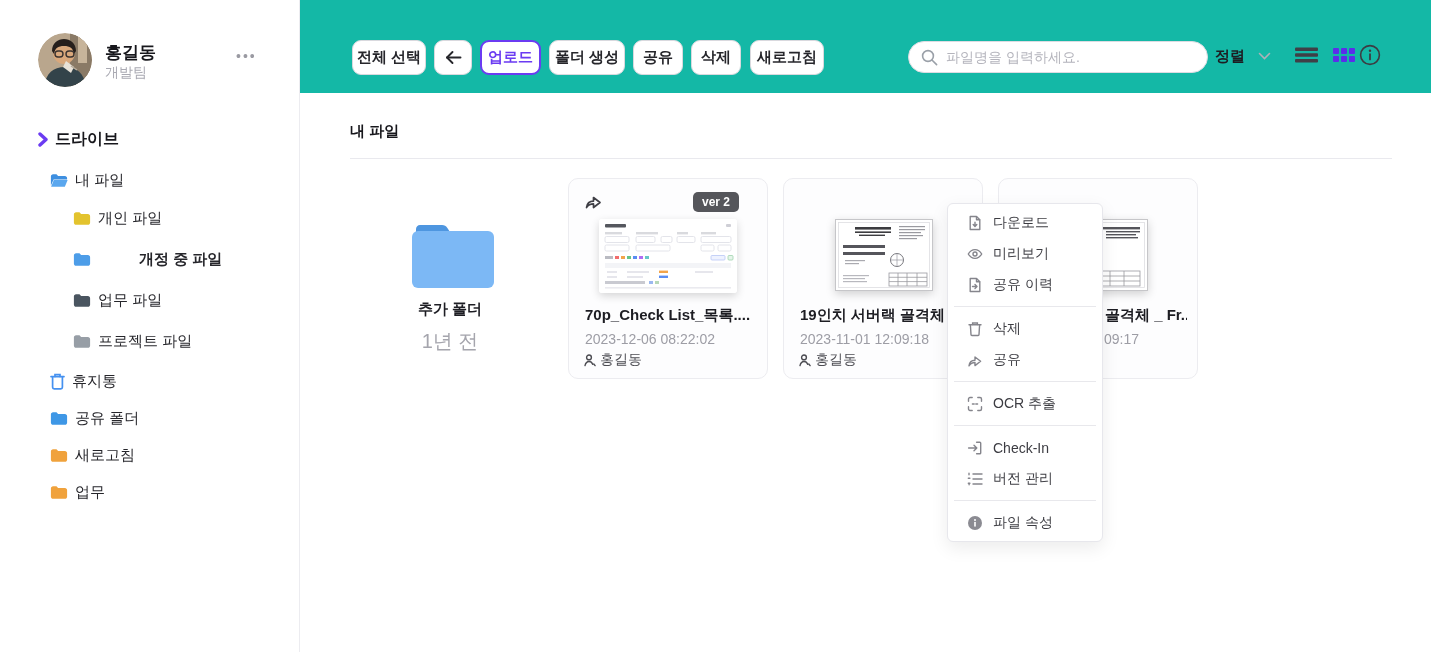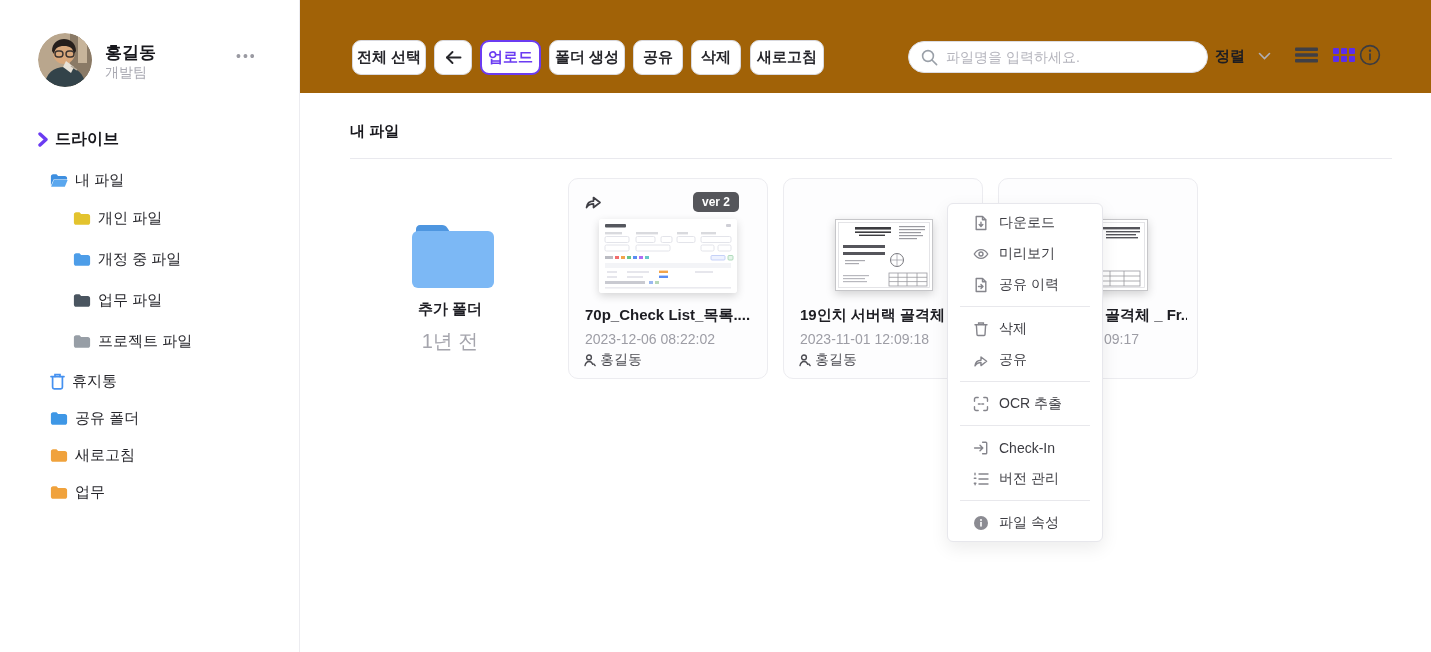--- a/index.html
+++ b/index.html
@@ -9,24 +9,24 @@
     background:#fff; font-family:"Liberation Sans", sans-serif; color:#222;
   }
   
   .sidebar { position:absolute; left:0; top:0; width:300px; height:652px; background:#fff; border-right:1px solid #ececf0; }
   .avatar { position:absolute; left:38px; top:33px; width:54px; height:54px; border-radius:50%; overflow:hidden; cursor:pointer; }
   .profile-name { position:absolute; left:105px; top:41px; font-size:17px; font-weight:bold; color:#17171c; }
   .profile-team { position:absolute; left:105px; top:64px; font-size:14px; color:#a9a9b2; }
   .profile-dots { position:absolute; left:236px; top:48px; font-size:14px; color:#9a9aa2; letter-spacing:2px; cursor:pointer; }
   .trow { position:absolute; display:flex; align-items:center; gap:7px; height:22px; cursor:pointer; }
   .trow .lbl { font-size:15px; color:#26262b; white-space:nowrap; }
-  .trow .lbl.b { font-weight:normal; }
+  .trow .lbl.b { font-weight:bold;margin-left:41px; }
   .trow.root .lbl { font-size:16px; font-weight:bold; color:#17171c; }
   
-  .topbar { position:absolute; left:300px; top:0; width:1131px; height:115px; background:#a16207; border-bottom:1px solid #ececf0; }
+  .topbar { position:absolute; left:300px; top:0; width:1131px; height:115px; background:#14b8a6; border-bottom:1px solid #ececf0; }
   .btn { position:absolute; top:40px; height:35px; border:1px solid #d9d9de; border-radius:9px; background:#fff;
          display:flex; align-items:center; justify-content:center; font-size:15px; font-weight:bold; color:#26262b; cursor:pointer; white-space:nowrap; }
   .btn.accent { border:2px solid #6b3bf2; color:#6b3bf2; }
   .search { position:absolute; left:608px; top:41px; width:300px; height:32px; border:1px solid #dcdce2; border-radius:16px;
             display:flex; align-items:center; padding:0 12px; gap:8px; background:#fff; }
   .search input { border:none; outline:none; flex:1; font-size:14px; color:#444; font-family:"Liberation Sans",sans-serif; }
   .search input::placeholder { color:#b4b4bc; }
   .sort { position:absolute; left:915px; top:47px; font-size:15px; font-weight:bold; color:#1d1d22; cursor:pointer; }
   .sort-chev { position:absolute; left:958px; top:52px; cursor:pointer; }
   .viewicon { position:absolute; top:45px; cursor:pointer; }
@@ -42,21 +42,21 @@
   .ver-badge { position:absolute; left:124px; top:13px; background:#55565b; color:#fff; font-size:12px; font-weight:bold;
                padding:3px 9px; border-radius:5px; }
   .share-mini { position:absolute; left:15px; top:14px; }
   .thumb-shot { position:absolute; left:30px; top:40px; width:138px; height:74px; border-radius:3px; box-shadow:0 3px 9px rgba(0,0,0,.16); }
   .thumb-draw { position:absolute; left:51px; top:40px; width:98px; height:72px; box-shadow:0 3px 9px rgba(0,0,0,.18); }
   .foldertile { position:absolute; left:50px; top:85px; width:200px; height:201px; cursor:pointer; }
   .foldertile .fname { position:absolute; left:0; top:122px; width:200px; text-align:center; font-size:15px; font-weight:bold; color:#1d1d23; }
   .foldertile .fage  { position:absolute; left:0; top:150px; width:200px; text-align:center; font-size:20px; color:#a5a5ad; }
   
   .cmenu { position:absolute; left:947px; top:203px; width:156px; background:#fff; border:1px solid #e7e7ec;
-           border-radius:6px; box-shadow:0 6px 18px rgba(0,0,0,.08); padding:3px 12px; z-index:50; }
+           border-radius:6px; box-shadow:0 6px 18px rgba(0,0,0,.08); padding:3px 6px; z-index:50; }
   .mitem { height:31px; display:flex; align-items:center; gap:10px; padding:0 13px; cursor:pointer; }
   .mitem .mlbl { font-size:14px; color:#3c3c42; white-space:nowrap; }
   .mdiv { height:1px; background:#e8e8ec; margin:6px 0; }
   svg { display:block; }
 </style>
 </head>
 <body>
 
 <div class="screen">
 

